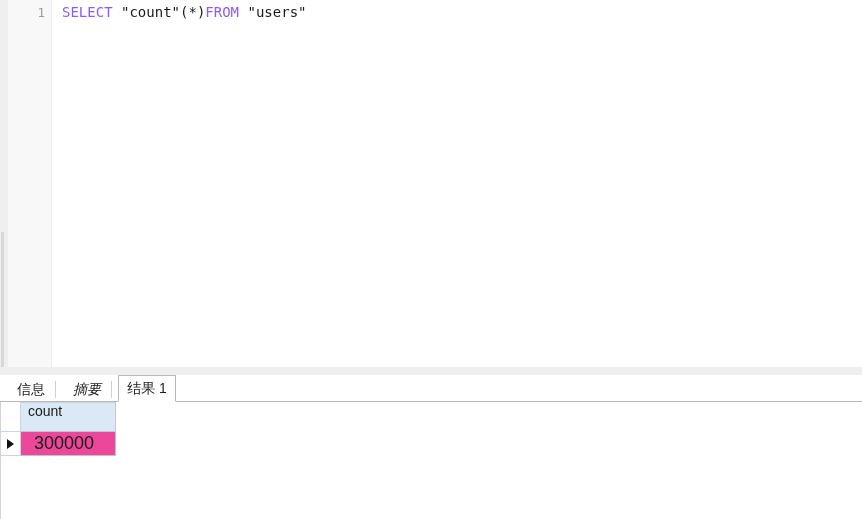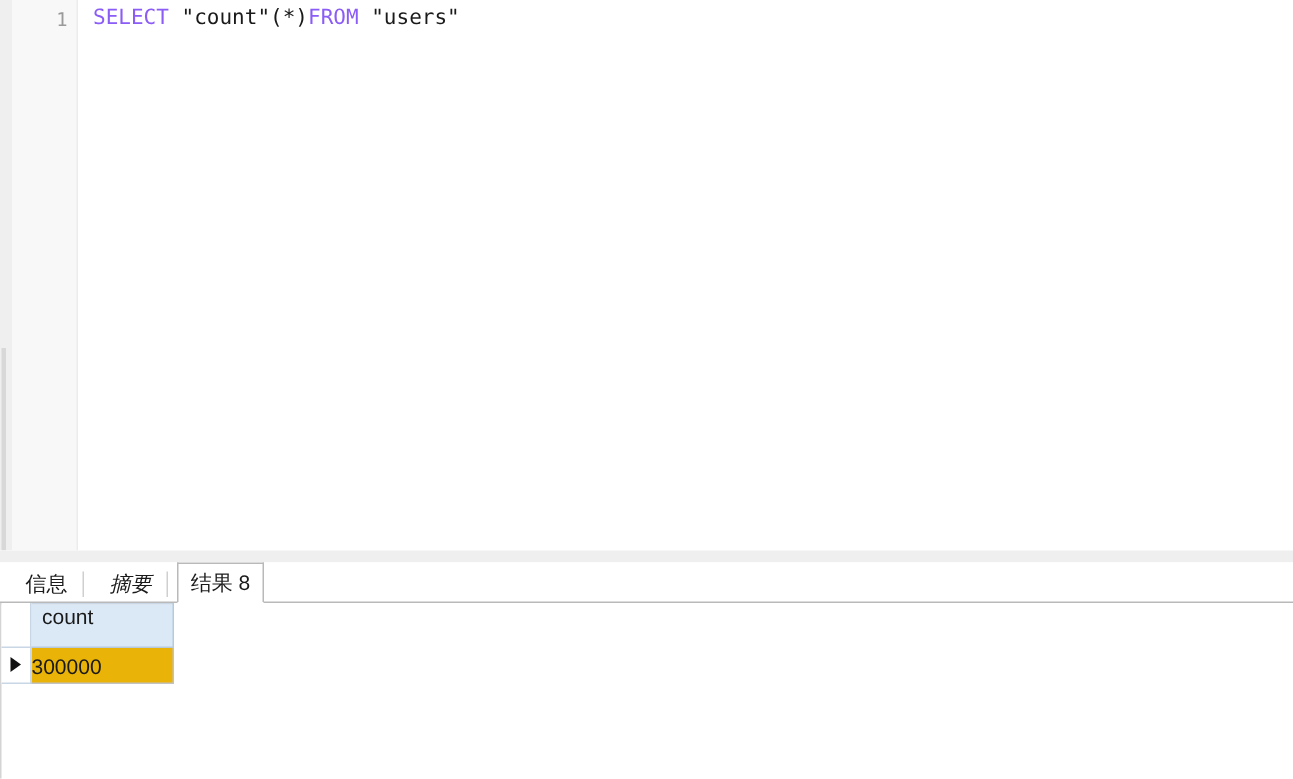--- a/index.html
+++ b/index.html
@@ -226,26 +226,26 @@
     width: 0;
     height: 0;
     border-top: 5px solid transparent;
     border-bottom: 5px solid transparent;
     border-left: 7px solid #111111;
     vertical-align: middle;
   }
   .data-cell {
     width: 95px;
     height: 23px;
-    background: #eab308;
+    background: #ec4899;
     border-right: 1px solid #c2c2c2;
     border-bottom: 1px solid #c2c2c2;
     padding: 0 8px 0 0;
-    text-align: left;
-    font-size: 14px;
+    text-align: center;
+    font-size: 18px;
     color: #1a1a1a;
     box-sizing: border-box;
   }
 </style>
 </head>
 <body>
 
 <div class="app">
 
   <div class="editor">
@@ -265,21 +265,21 @@
   </div>
 
   <div class="splitter"></div>
 
   <div class="bottom">
 
     <div class="tabstrip">
       <div class="tabstrip-underline"></div>
       <div class="tab sep-right" style="left:6px; width:50px;">信息</div>
       <div class="tab sep-right" style="left:62px; width:50px;font-style:italic;">摘要</div>
-      <div class="tab active" style="left:118px; width:58px;">结果 8</div>
+      <div class="tab active" style="left:118px; width:58px;">结果 1</div>
     </div>
 
     <div class="grid">
       <div class="grid-left-border"></div>
       <table class="grid-table">
         <thead>
           <tr>
             <th class="rowsel-head"></th>
             <th class="col-head">count</th>
           </tr>

